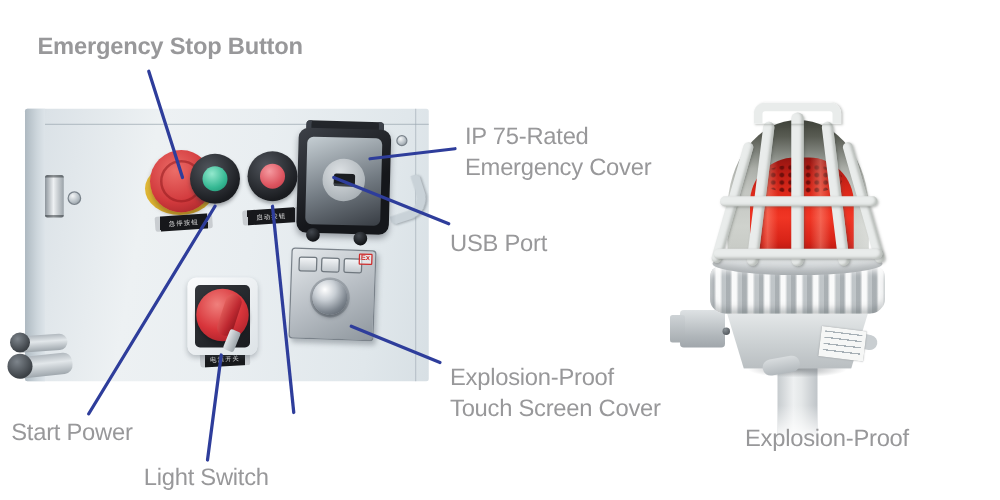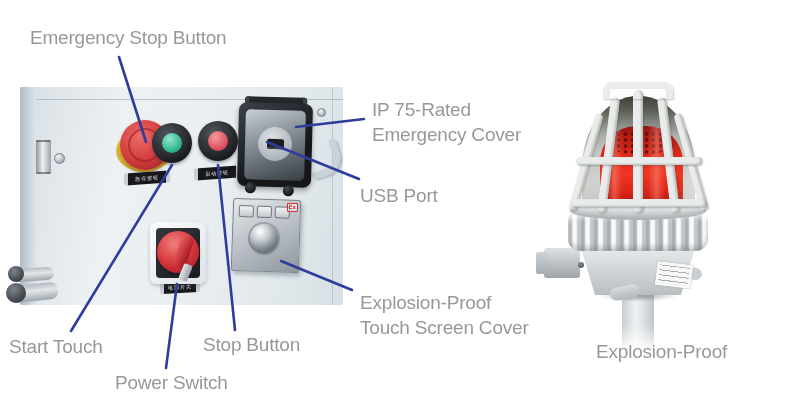--- a/index.html
+++ b/index.html
@@ -251,37 +251,36 @@
       <line x1="119" y1="57" x2="146" y2="142"></line>
       <line x1="296" y1="127" x2="364" y2="119"></line>
       <line x1="267" y1="142" x2="359" y2="179"></line>
       <line x1="172" y1="165" x2="71" y2="331"></line>
       <line x1="218" y1="165" x2="235" y2="330"></line>
       <line x1="177" y1="284" x2="166" y2="368"></line>
       <line x1="281" y1="261" x2="352" y2="290"></line>
     </g>
   </svg>
 
-  <div class="callout-label" style="left:30px;top:25px;">Emergency Stop Button</div>
+  <div class="callout-label" style="left:30px;top:25px;font-weight:bold;">Emergency Stop Button</div>
 
   <div class="callout-label" style="left:372px;top:97px;">
     <div>IP 75-Rated</div>
     <div>Emergency Cover</div>
   </div>
 
   <div class="callout-label" style="left:360px;top:183px;">USB Port</div>
 
   <div class="callout-label" style="left:360px;top:290px;">
     <div>Explosion-Proof</div>
     <div>Touch Screen Cover</div>
   </div>
 
-  <div class="callout-label" style="left:9px;top:334px;">Start Touch</div>
-
-  <div class="callout-label" style="left:203px;top:332px;">Stop Button</div>
-
-  <div class="callout-label" style="left:115px;top:370px;">Power Switch</div>
+  <div class="callout-label" style="left:9px;top:334px;">Start Power</div>
+
+
+  <div class="callout-label" style="left:115px;top:370px;">Light Switch</div>
 
   <div class="callout-label" style="left:596px;top:339px;">
     <div>Explosion-Proof</div>
   </div>
 
 </div>
 
 </body></html>

